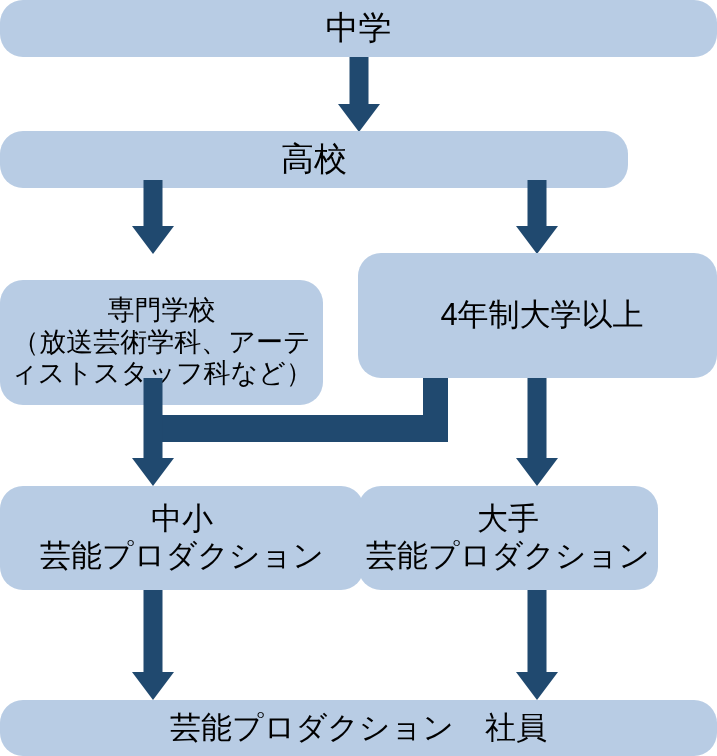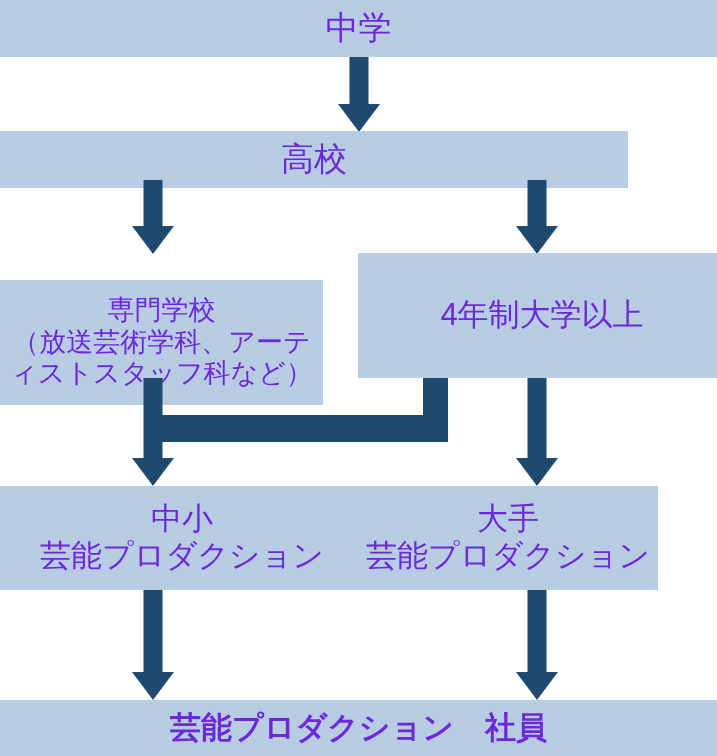--- a/index.html
+++ b/index.html
@@ -15,23 +15,24 @@
     overflow: hidden;
     font-family: "Liberation Sans", "DejaVu Sans", sans-serif;
   }
   .node {
     position: absolute;
     background: #b8cce4;
     display: flex;
     align-items: center;
     justify-content: center;
     text-align: center;
-    color: #6d28d9;
+    color: #000000;
     line-height: 1.18;
     box-sizing: border-box;
+    border-radius: 23px;
   }
   .node .label {
     display: block;
     width: 100%;
     white-space: pre-line;
     padding: 0 4px;
     box-sizing: border-box;
   }
   .t-lg { font-size: 33px; }
   .t-md { font-size: 31px; }
@@ -129,17 +130,17 @@
   <div class="arrow" style="left:132px; top:590px; width:42px; height:110px;">
     <span class="shaft" style="width:19px; height:85px;"></span>
     <span class="head"></span>
   </div>
 
   <div class="arrow" style="left:516px; top:590px; width:42px; height:110px;">
     <span class="shaft" style="width:19px; height:85px;"></span>
     <span class="head"></span>
   </div>
 
-  <div class="node t-md" style="left:0px; top:700px; width:717px; height:56px;font-weight:bold;">
+  <div class="node t-md" style="left:0px; top:700px; width:717px; height:56px;">
     <span class="label">芸能プロダクション　社員</span>
   </div>
 
 </div>
 
 </body></html>

